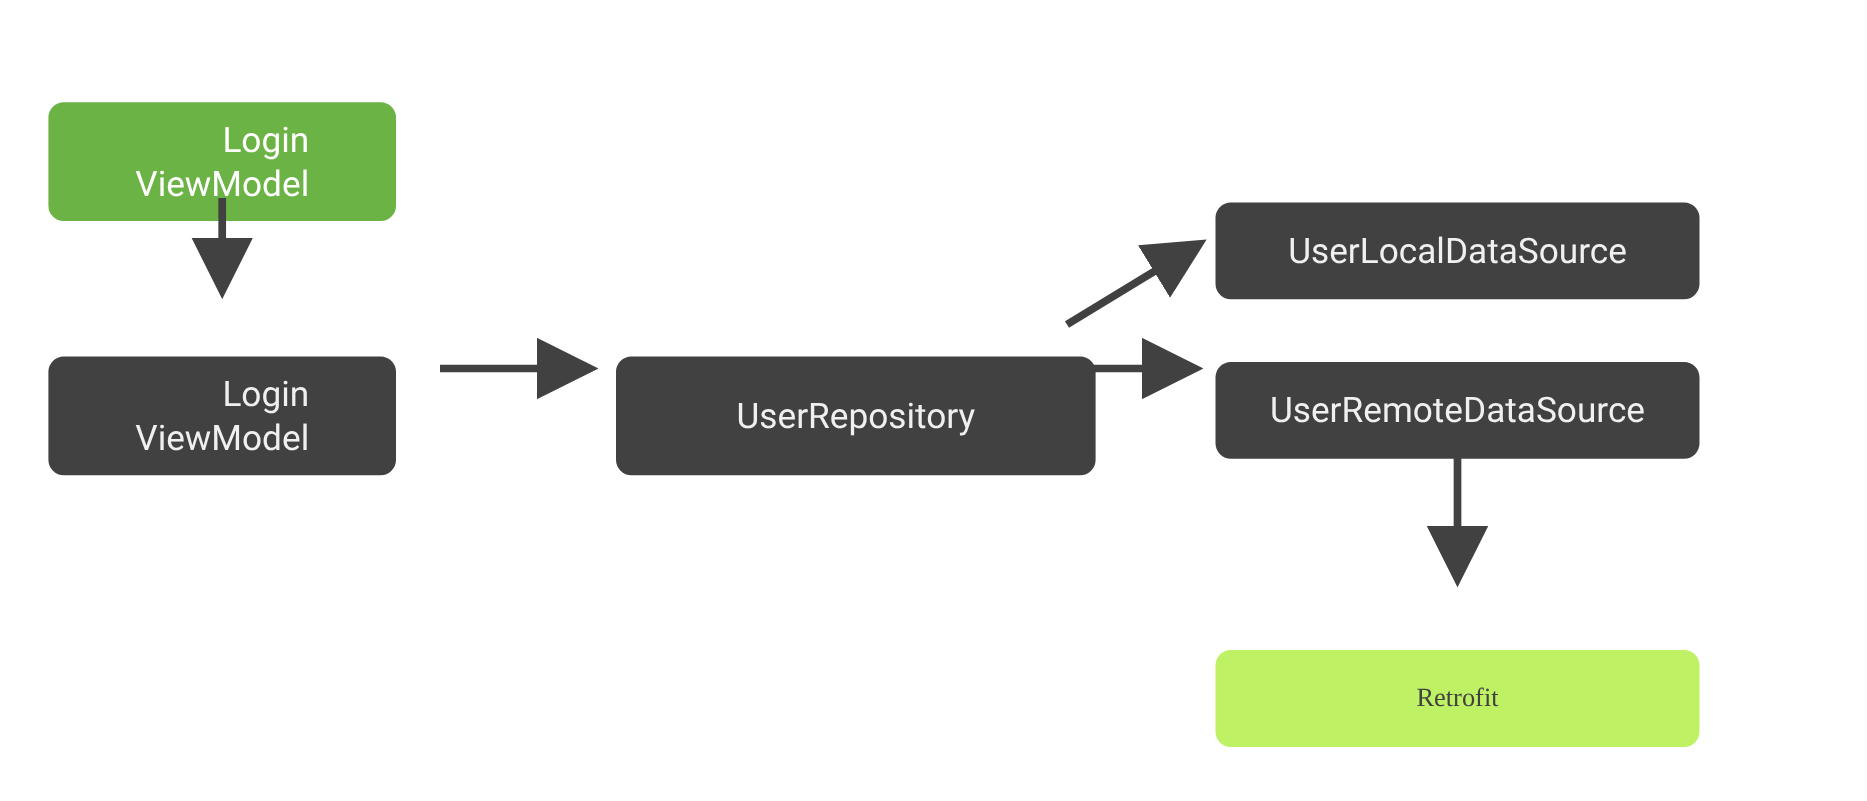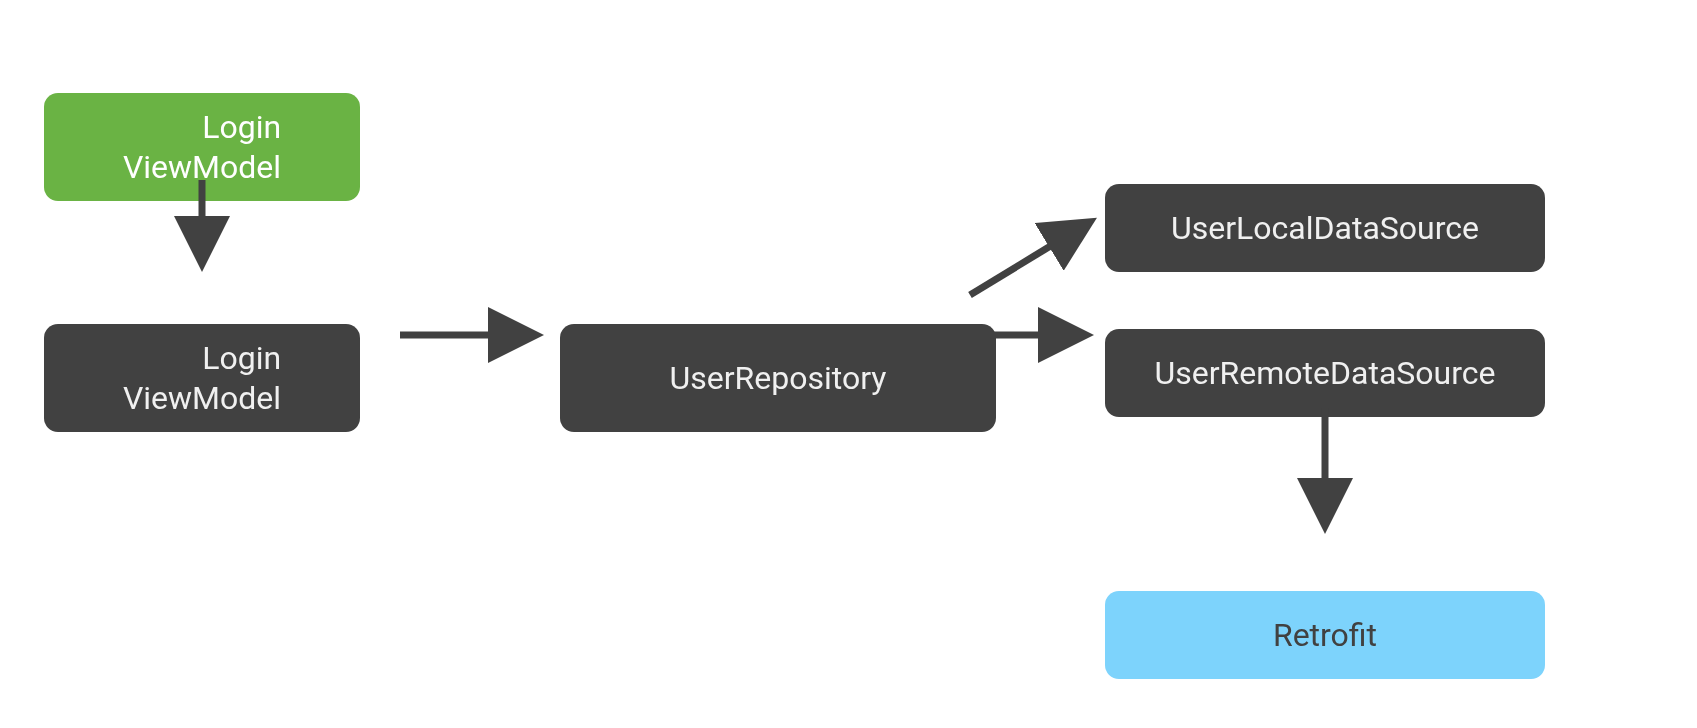--- a/index.html
+++ b/index.html
@@ -27,23 +27,24 @@
     background: #6ab344;
     color: #ffffff;
     font-size: 32px;
   }
   .node-dark {
     background: #414141;
     color: #f0f0f0;
     font-size: 32px;
   }
   .node-light {
-    background: #7dd3fc;
+    background: #bef264;
     color: #414141;
-    font-size: 32px;
+    font-size: 24px;
+    font-family: Liberation Serif, serif;
   }
   svg.arrows {
     position: absolute;
     left: 0;
     top: 0;
     width: 1697px;
     height: 728px;
     pointer-events: none;
   }
 </style>

